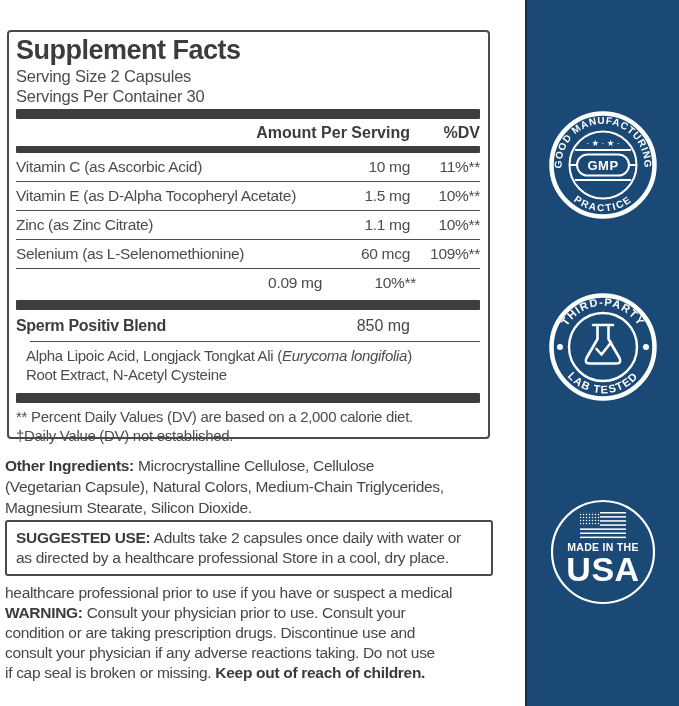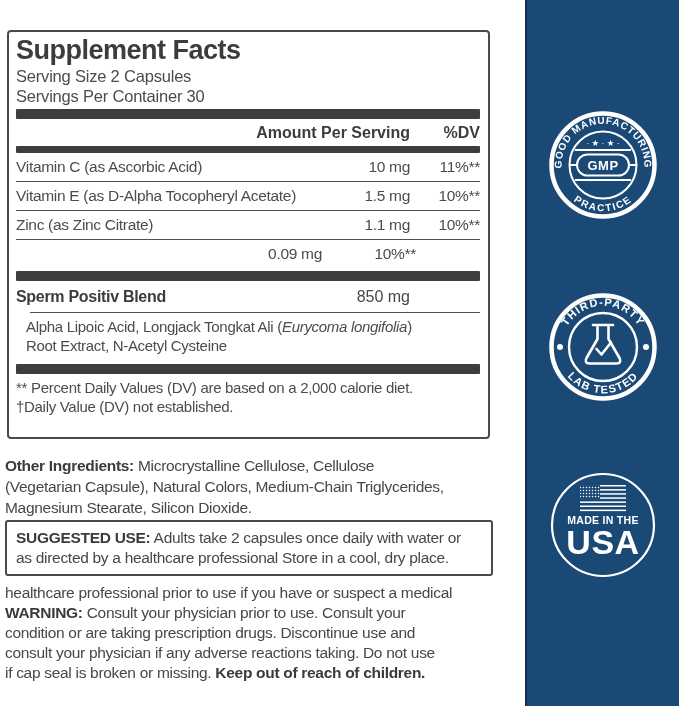--- a/index.html
+++ b/index.html
@@ -44,21 +44,21 @@
   .warning{top:583px;line-height:20px;}
   .line{display:block;}
   
   .blue-sidebar{
     position:absolute;left:525px;top:0;width:154px;height:706px;
     background:#1b4976;border-left:2px solid #11304f;box-sizing:border-box;
   }
   .badge{position:absolute;left:20px;width:112px;height:112px;}
   .badge-gmp{top:109px;}
   .badge-lab{top:291px;}
-  .badge-usa{top:469px;}
+  .badge-usa{top:496px;}
   .badge svg{display:block;}
   .badge text{font-family:"Liberation Sans","DejaVu Sans",sans-serif;}
 </style>
 </head>
 <body>
 
 <div class="facts-box">
   <div class="facts-title">Supplement Facts</div>
   <div class="serving-line">Serving Size 2 Capsules</div>
   <div class="serving-line">Servings Per Container 30</div>
@@ -79,20 +79,25 @@
   </div>
   <div class="grid nrow">
     <div class="cell-name">Vitamin E (as D-Alpha Tocopheryl Acetate)</div>
     <div class="cell-amount">1.5 mg</div>
     <div class="cell-dv">10%**</div>
   </div>
   <div class="grid nrow">
     <div class="cell-name">Zinc (as Zinc Citrate)</div>
     <div class="cell-amount">1.1 mg</div>
     <div class="cell-dv">10%**</div>
+  </div>
+  <div class="grid nrow">
+    <div class="cell-name">Selenium (as L-Selenomethionine)</div>
+    <div class="cell-amount">60 mcg</div>
+    <div class="cell-dv">109%**</div>
   </div>
   <div class="grid nrow last">
     <div class="cell-amount">0.09 mg</div>
     <div class="cell-dv">10%**</div>
   </div>
 
   <div class="bar bar-thick" style="background: rgb(62, 62, 62);"></div>
 
   <div class="grid blend-row">
     <div class="blend-name">Sperm Positiv Blend</div>

